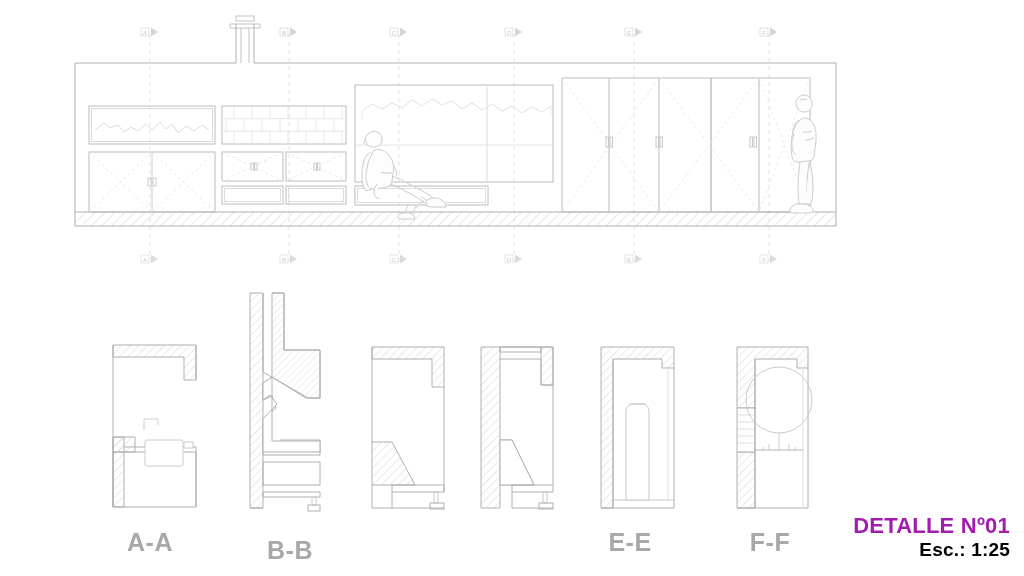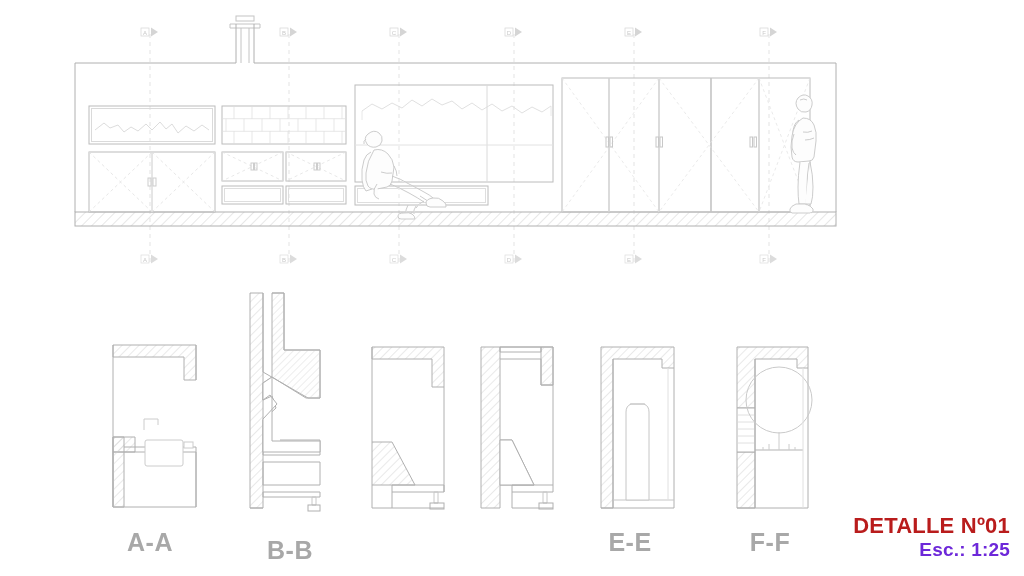--- a/index.html
+++ b/index.html
@@ -43,29 +43,29 @@
     position: absolute;
     right: 14px;
     bottom: 16px;
     text-align: right;
     user-select: none;
   }
   #title-block .t-main {
     font-family: "Liberation Sans", sans-serif;
     font-weight: bold;
     font-size: 22px;
-    color: #b91c1c;
+    color: #a21caf;
     line-height: 1.12;
     letter-spacing: 0.2px;
   }
   #title-block .t-sub {
     font-family: "Liberation Sans", sans-serif;
     font-weight: bold;
     font-size: 19px;
-    color: #6d28d9;
+    color: #000000;
     line-height: 1.12;
     letter-spacing: 0.2px;
   }
   .mk-letter {
     font-family: "Liberation Sans", sans-serif;
     font-size: 6px;
     fill: #c9c9c9;
   }
 </style>
 </head>

